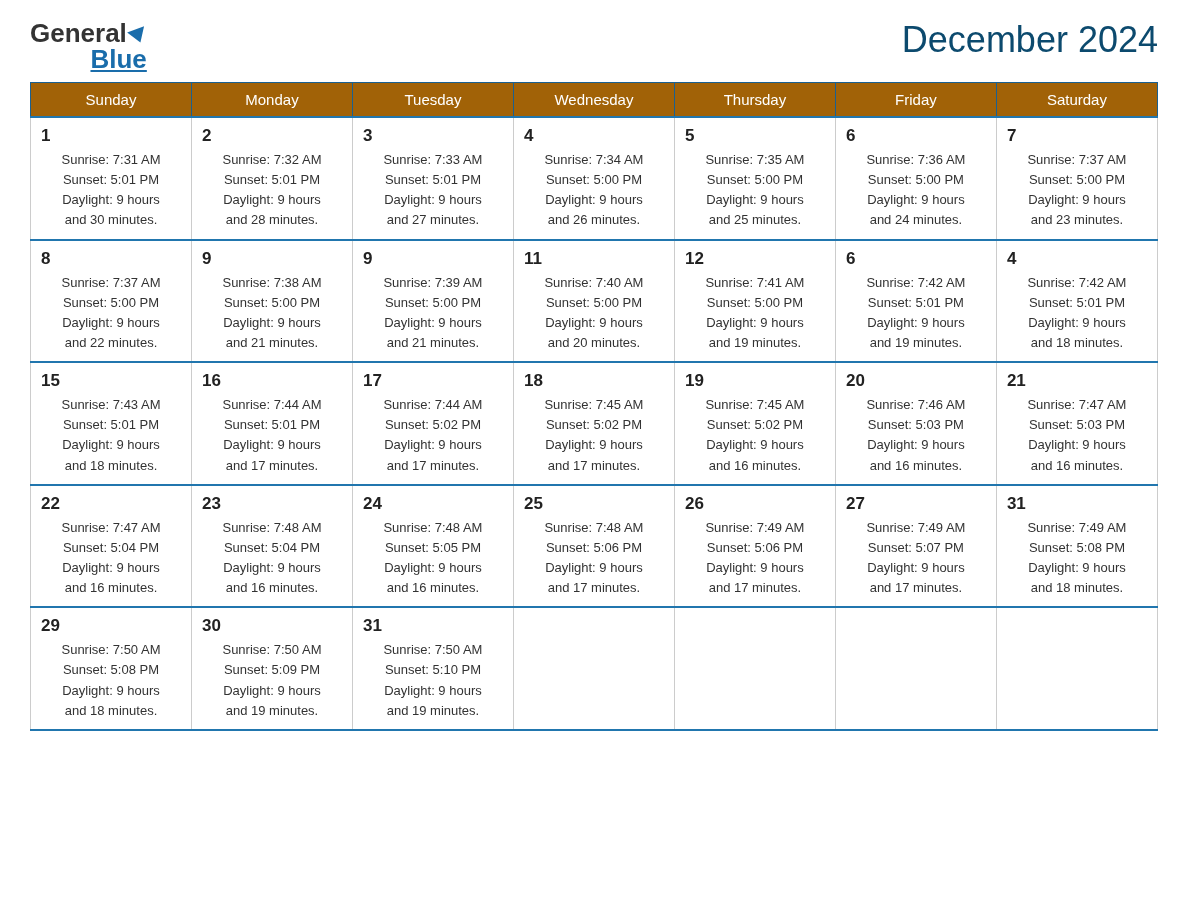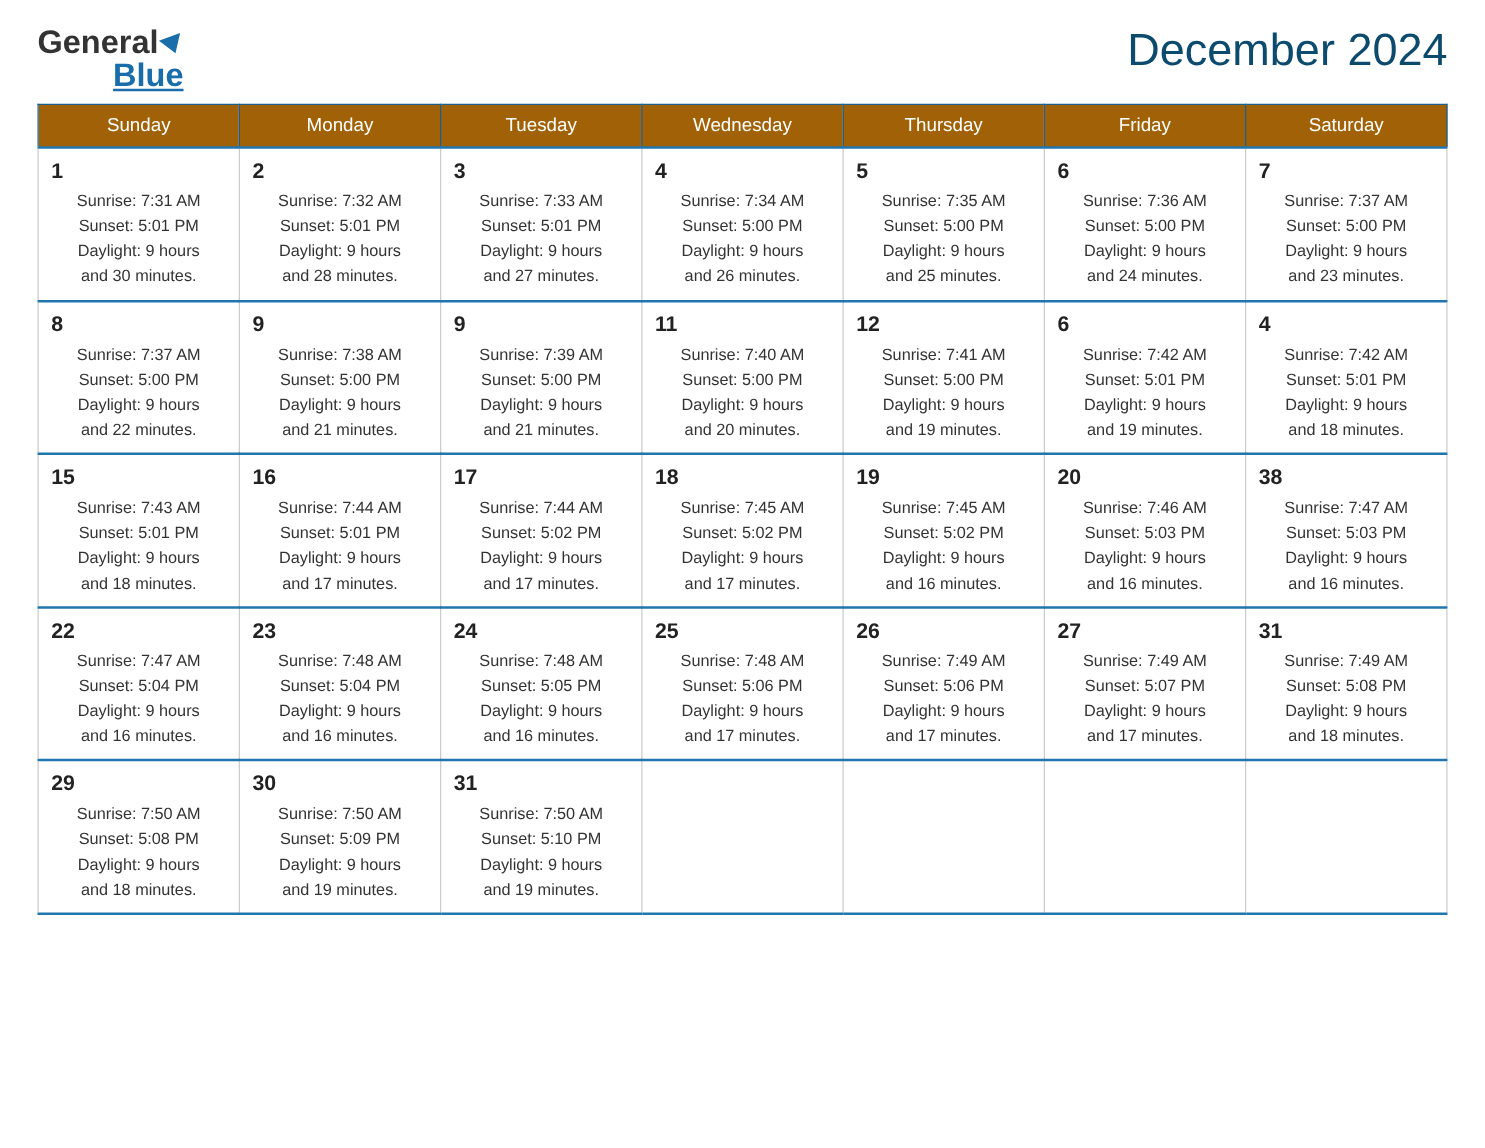--- a/index.html
+++ b/index.html
@@ -215,21 +215,21 @@
         </td>
         <td>
           <span class="day-number">19</span>
           <div class="day-info">Sunrise: 7:45 AM<br>Sunset: 5:02 PM<br>Daylight: 9 hours<br>and 16 minutes.</div>
         </td>
         <td>
           <span class="day-number">20</span>
           <div class="day-info">Sunrise: 7:46 AM<br>Sunset: 5:03 PM<br>Daylight: 9 hours<br>and 16 minutes.</div>
         </td>
         <td>
-          <span class="day-number">38</span>
+          <span class="day-number">21</span>
           <div class="day-info">Sunrise: 7:47 AM<br>Sunset: 5:03 PM<br>Daylight: 9 hours<br>and 16 minutes.</div>
         </td>
       </tr>
       <tr>
         <td>
           <span class="day-number">22</span>
           <div class="day-info">Sunrise: 7:47 AM<br>Sunset: 5:04 PM<br>Daylight: 9 hours<br>and 16 minutes.</div>
         </td>
         <td>
           <span class="day-number">23</span>

